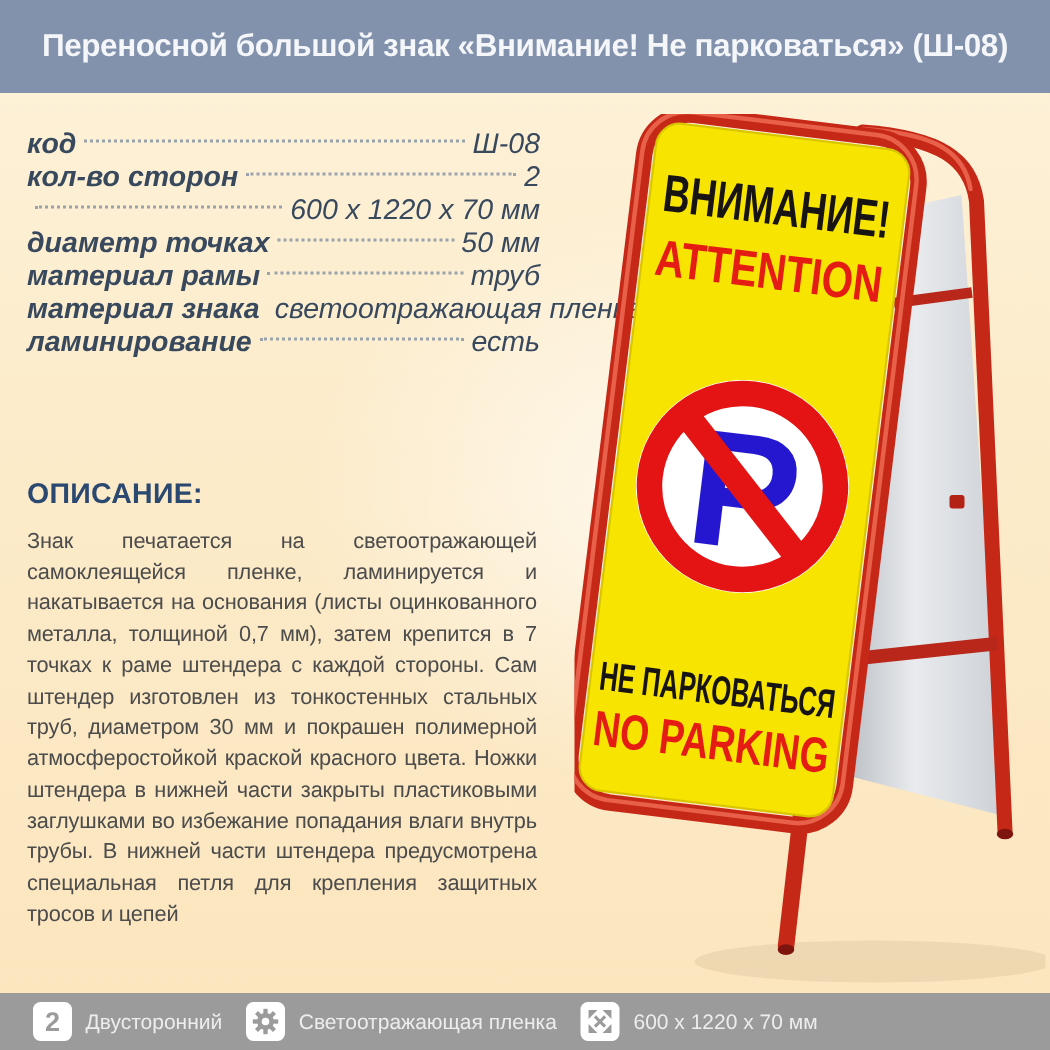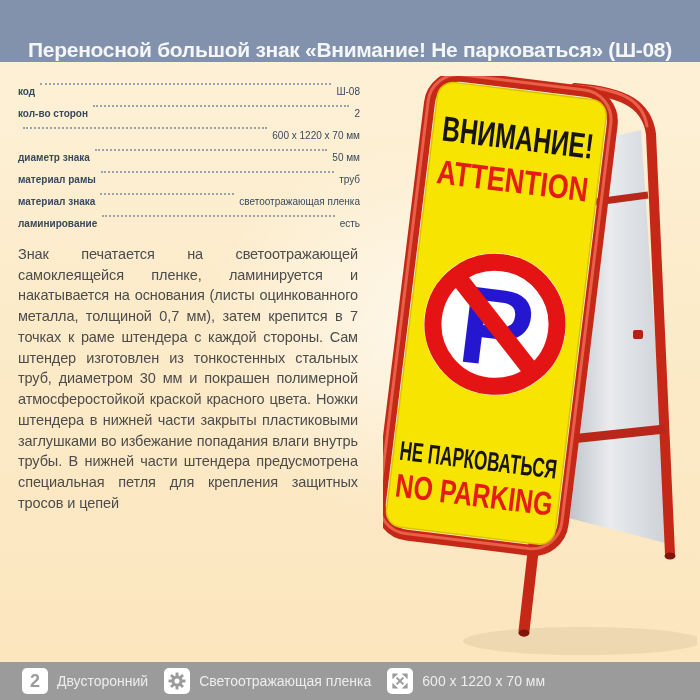--- a/index.html
+++ b/index.html
@@ -8,32 +8,32 @@
     font-family:"Liberation Sans", sans-serif;
     background:linear-gradient(180deg,#fdf2da 0%,#fcebc9 45%,#fbe5bd 100%);
   }
   .glow{
     position:absolute; left:180px; top:120px; width:520px; height:420px;
     background:radial-gradient(ellipse at center, rgba(255,255,255,0.65) 0%, rgba(255,255,255,0) 65%);
     pointer-events:none;
   }
   .header-bar{
     position:absolute; left:0; top:0; width:700px; height:62px;
-    background:#8292ac; display:flex; align-items:flex-end; justify-content:center;
+    background:#8292ac; display:flex; align-items:center; justify-content:center;
   }
   .header-bar h1{
     margin:0; color:#f4f6f9; font-size:21px; font-weight:600; letter-spacing:-0.3px;
   }
   .left-col{ position:absolute; left:18px; top:86px; width:342px; }
   .sec-heading{
     margin:0 0 10px 0; color:#2a4870; font-size:19px; font-weight:bold; letter-spacing:0.2px;
   }
   .spec-list{ margin:0; }
   .spec-row{
-    display:flex; align-items:flex-start; height:22px; font-size:10px; color:#38495e;
+    display:flex; align-items:center; height:22px; font-size:19px; color:#38495e;font-style:italic;
   }
   .spec-label{ font-weight:bold; white-space:nowrap; }
   .spec-dots{
     flex:1; margin:0 5px; border-bottom:2px dotted #9aa3ac; transform:translateY(-3px);
   }
   .spec-value{ white-space:nowrap; }
   .desc-heading{ margin-top:79px; }
   .desc-text{
     margin:4px 0 0 0; width:340px; text-align:justify;
     font-size:14.5px; line-height:1.43; color:#4c4c4c; letter-spacing:-0.1px;
@@ -72,41 +72,42 @@
       <div class="spec-row">
         <span class="spec-label">кол-во сторон</span>
         <span class="spec-dots"></span>
         <span class="spec-value">2</span>
       </div>
       <div class="spec-row">
         <span class="spec-dots"></span>
         <span class="spec-value">600 х 1220 х 70 мм</span>
       </div>
       <div class="spec-row">
-        <span class="spec-label">диаметр знака</span>
+        <span class="spec-label">диаметр точках</span>
         <span class="spec-dots"></span>
         <span class="spec-value">50 мм</span>
       </div>
       <div class="spec-row">
         <span class="spec-label">материал рамы</span>
         <span class="spec-dots"></span>
         <span class="spec-value">труб</span>
       </div>
       <div class="spec-row">
         <span class="spec-label">материал знака</span>
         <span class="spec-dots"></span>
         <span class="spec-value">светоотражающая пленка</span>
       </div>
       <div class="spec-row">
         <span class="spec-label">ламинирование</span>
         <span class="spec-dots"></span>
         <span class="spec-value">есть</span>
       </div>
     </div>
 
+    <h2 class="sec-heading desc-heading">ОПИСАНИЕ:</h2>
     <p class="desc-text">Знак печатается на светоотражающей самоклеящейся пленке, ламинируется и накатывается на основания (листы оцинкованного металла, толщиной 0,7 мм), затем крепится в 7 точках к раме штендера с каждой стороны. Сам штендер изготовлен из тонкостенных стальных труб, диаметром 30 мм и покрашен полимерной атмосферостойкой краской красного цвета. Ножки штендера в нижней части закрыты пластиковыми заглушками во избежание попадания влаги внутрь трубы. В нижней части штендера предусмотрена специальная петля для крепления защитных тросов и цепей</p>
   </div>
 
   <div class="product">
     <svg viewBox="0 0 314 592" width="314" height="592">
       <defs>
         <linearGradient id="metal" x1="0" y1="0" x2="1" y2="0">
           <stop offset="0" stop-color="#b7bbc1"></stop>
           <stop offset="0.45" stop-color="#e9ebee"></stop>
           <stop offset="1" stop-color="#ccd0d5"></stop>

